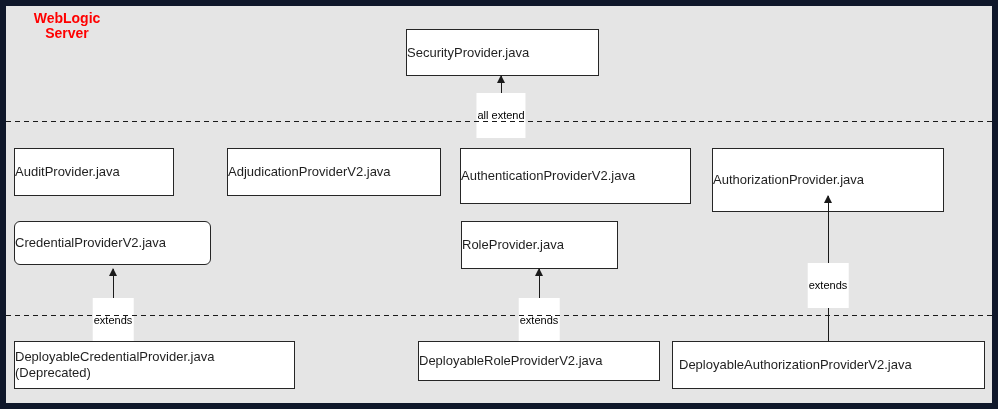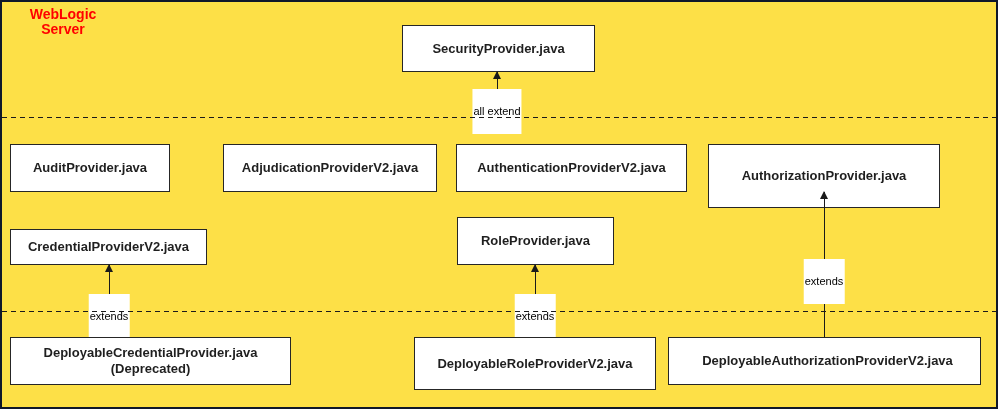--- a/index.html
+++ b/index.html
@@ -3,22 +3,22 @@
 <meta charset="utf-8">
 <style>
   html, body { margin: 0; padding: 0; background: #ffffff; }
   body { font-family: "Liberation Sans", sans-serif; }
 
   .canvas {
     position: relative;
     width: 998px;
     height: 409px;
     box-sizing: border-box;
-    background: #fde047;
-    border: 2px solid #0f172a;
+    background: #e5e5e5;
+    border: 6px solid #0f172a;
     overflow: hidden;
   }
 
   .title {
     position: absolute;
     left: 4px;
     top: 5px;
     width: 114px;
     text-align: center;
     font-weight: bold;
@@ -27,28 +27,27 @@
     color: #ff0000;
   }
 
   .node {
     position: absolute;
     box-sizing: border-box;
     background: #ffffff;
     border: 1px solid #262626;
     display: flex;
     flex-direction: column;
-    align-items: center;
+    align-items: flex-start;
     justify-content: center;
     font-size: 13px;
     line-height: 16px;
     color: #1f1f1f;
     text-align: center;
     white-space: nowrap;
-    font-weight: bold;
   }
 
   .tier-divider {
     position: absolute;
     left: 0;
     width: 994px;
     height: 1px;
     background: repeating-linear-gradient(90deg, #1a1a1a 0 5px, transparent 5px 9px);
   }
 
@@ -79,26 +78,26 @@
     font-size: 11px;
     line-height: 13px;
     padding: 16px 1px;
     white-space: nowrap;
   }
 
   
   #box-security                 { left: 400px; top: 23px;  width: 193px; height: 47px; }
   #box-audit                    { left: 8px;   top: 142px; width: 160px; height: 48px; }
   #box-adjudication             { left: 221px; top: 142px; width: 214px; height: 48px; }
-  #box-authentication           { left: 454px; top: 142px; width: 231px; height: 48px; }
+  #box-authentication           { left: 454px; top: 142px; width: 231px; height: 56px; }
   #box-authorization            { left: 706px; top: 142px; width: 232px; height: 64px; }
-  #box-credential               { left: 8px;   top: 227px; width: 197px; height: 36px; }
+  #box-credential               { left: 8px;   top: 215px; width: 197px; height: 44px; border-radius: 6px; }
   #box-role                     { left: 455px; top: 215px; width: 157px; height: 48px; }
   #box-deployable-credential    { left: 8px;   top: 335px; width: 281px; height: 48px; }
-  #box-deployable-role          { left: 412px; top: 335px; width: 242px; height: 53px; }
+  #box-deployable-role          { left: 412px; top: 335px; width: 242px; height: 40px; }
   #box-deployable-authorization { left: 666px; top: 335px; width: 313px; height: 48px; padding-left: 6px; }
 
   
   #tier-divider-top    { top: 115px; }
   #tier-divider-bottom { top: 309px; }
 
   
   #arrow-all-extend            { left: 495px; top: 70px;  } #arrow-all-extend .line            { height: 45px;  }
   #arrow-extends-credential    { left: 107px; top: 263px; } #arrow-extends-credential .line    { height: 72px;  }
   #arrow-extends-role          { left: 533px; top: 263px; } #arrow-extends-role .line          { height: 72px;  }

